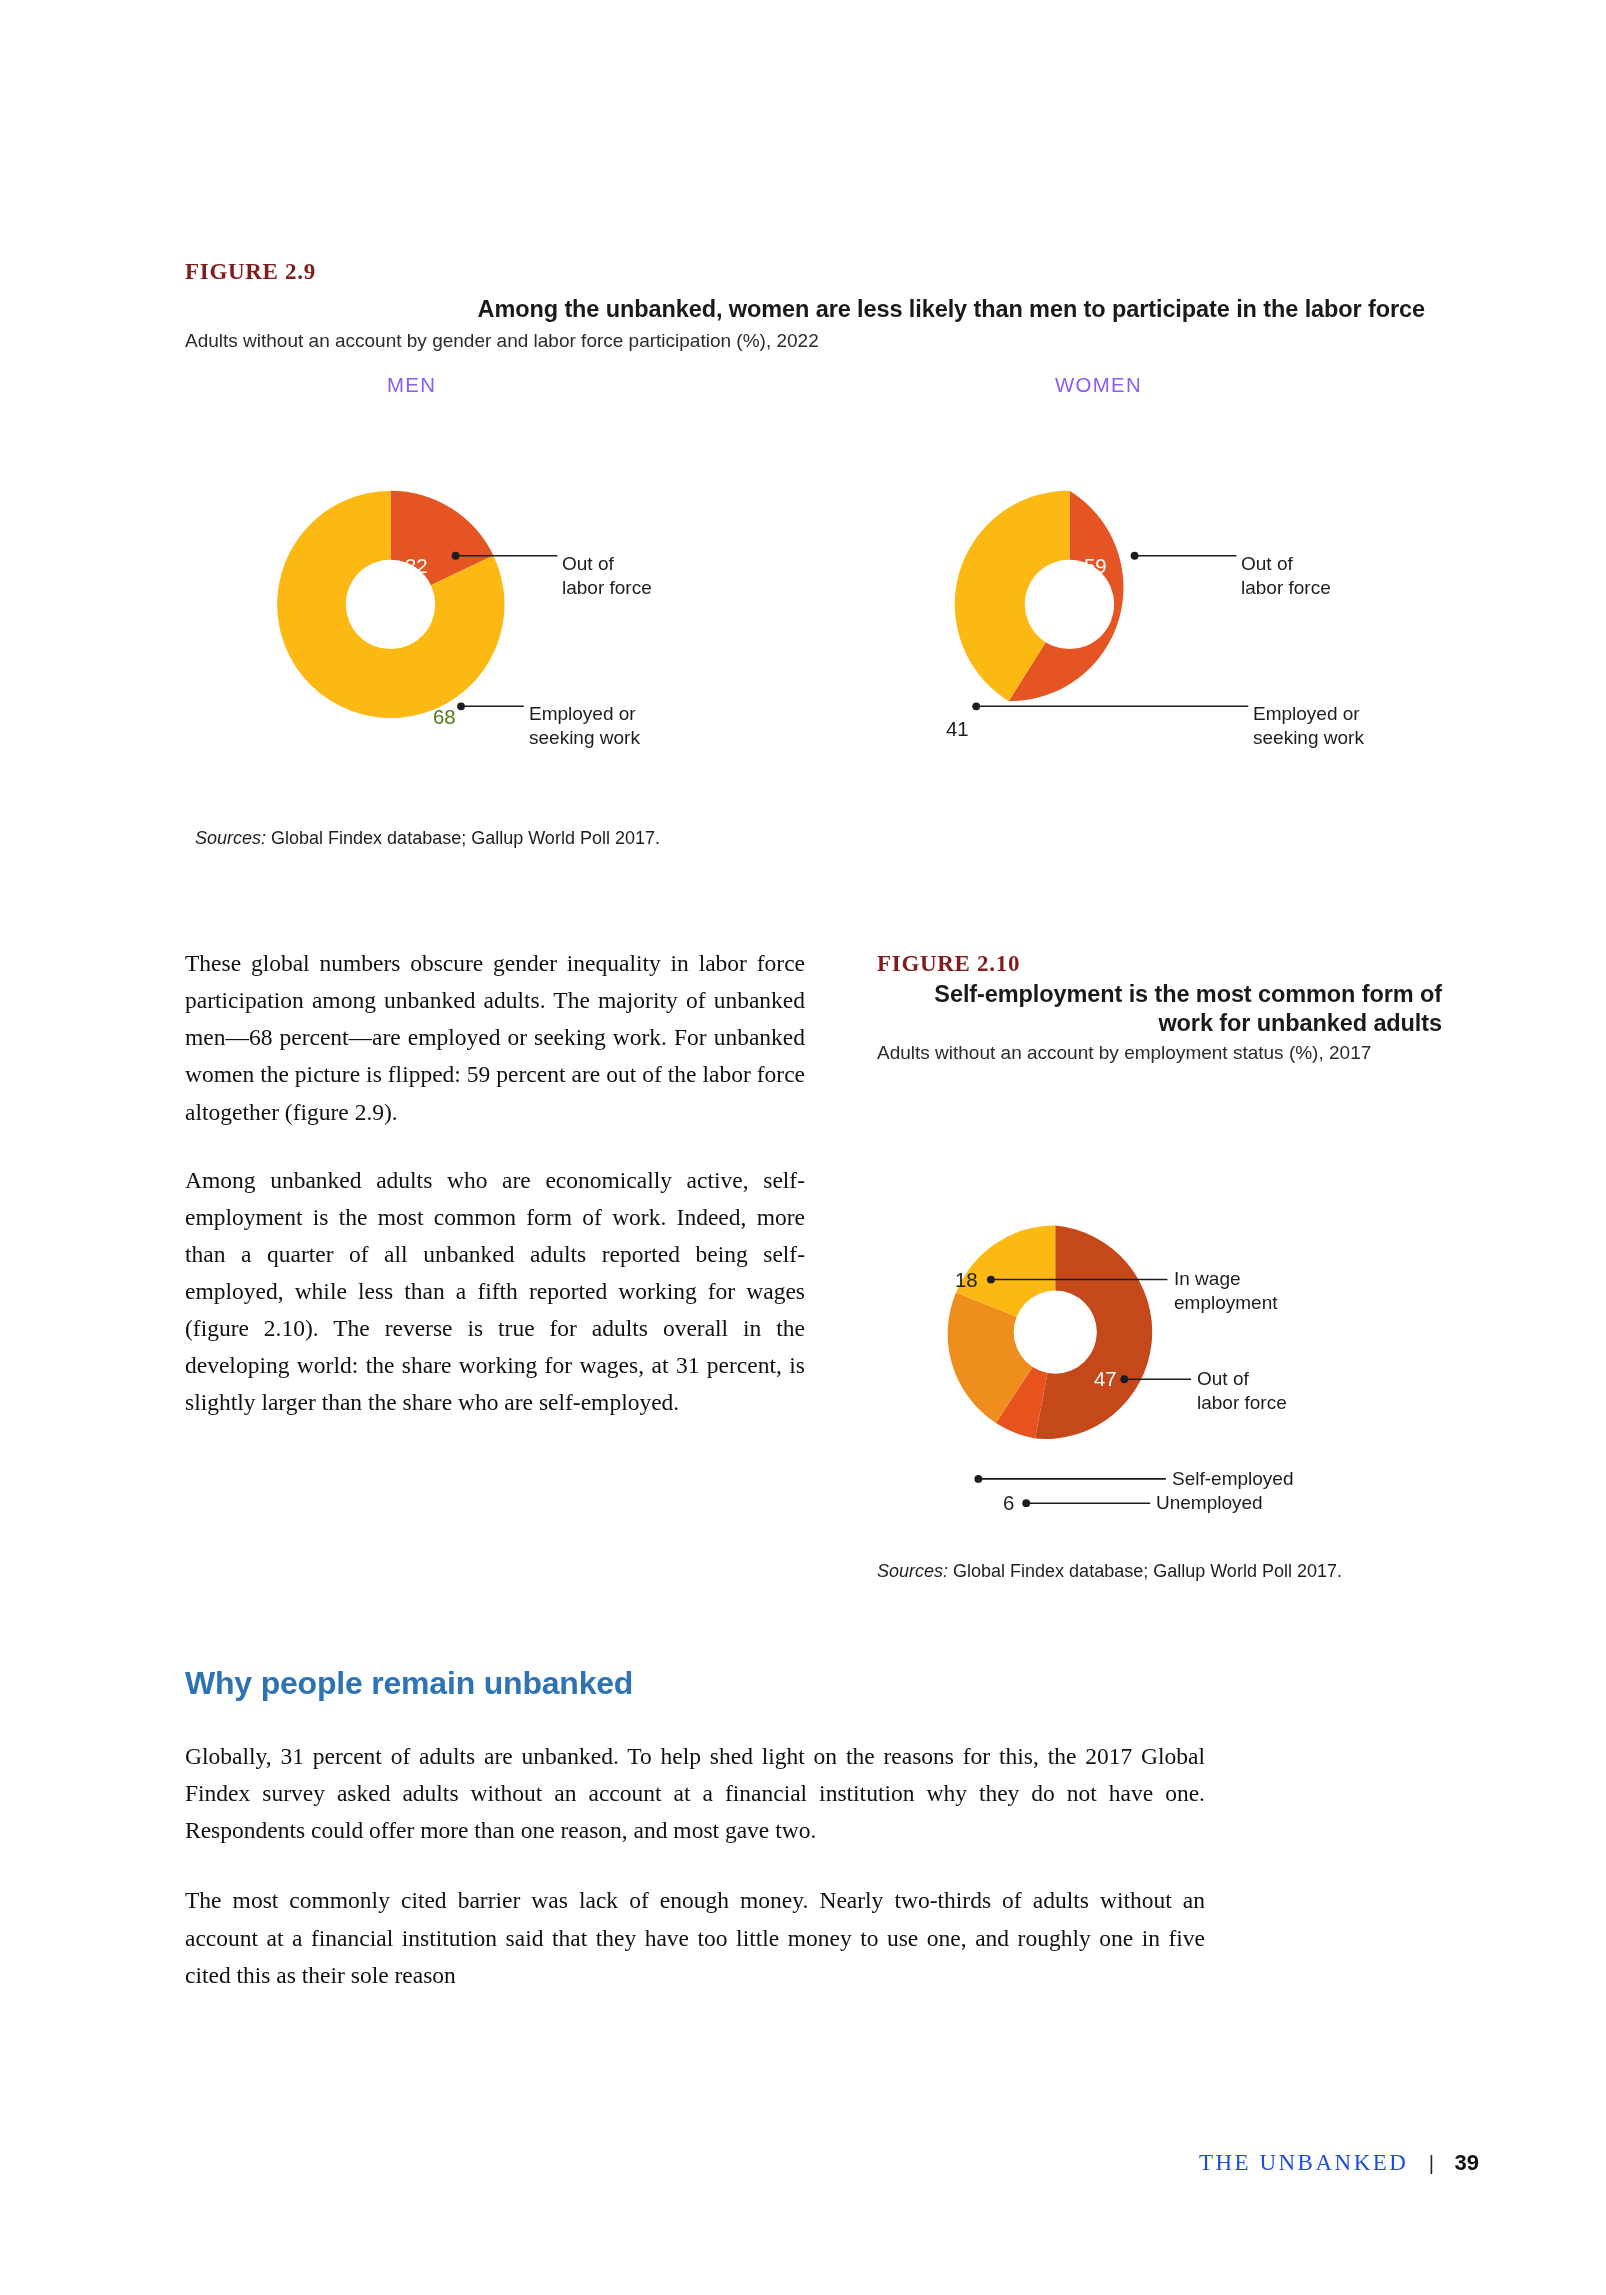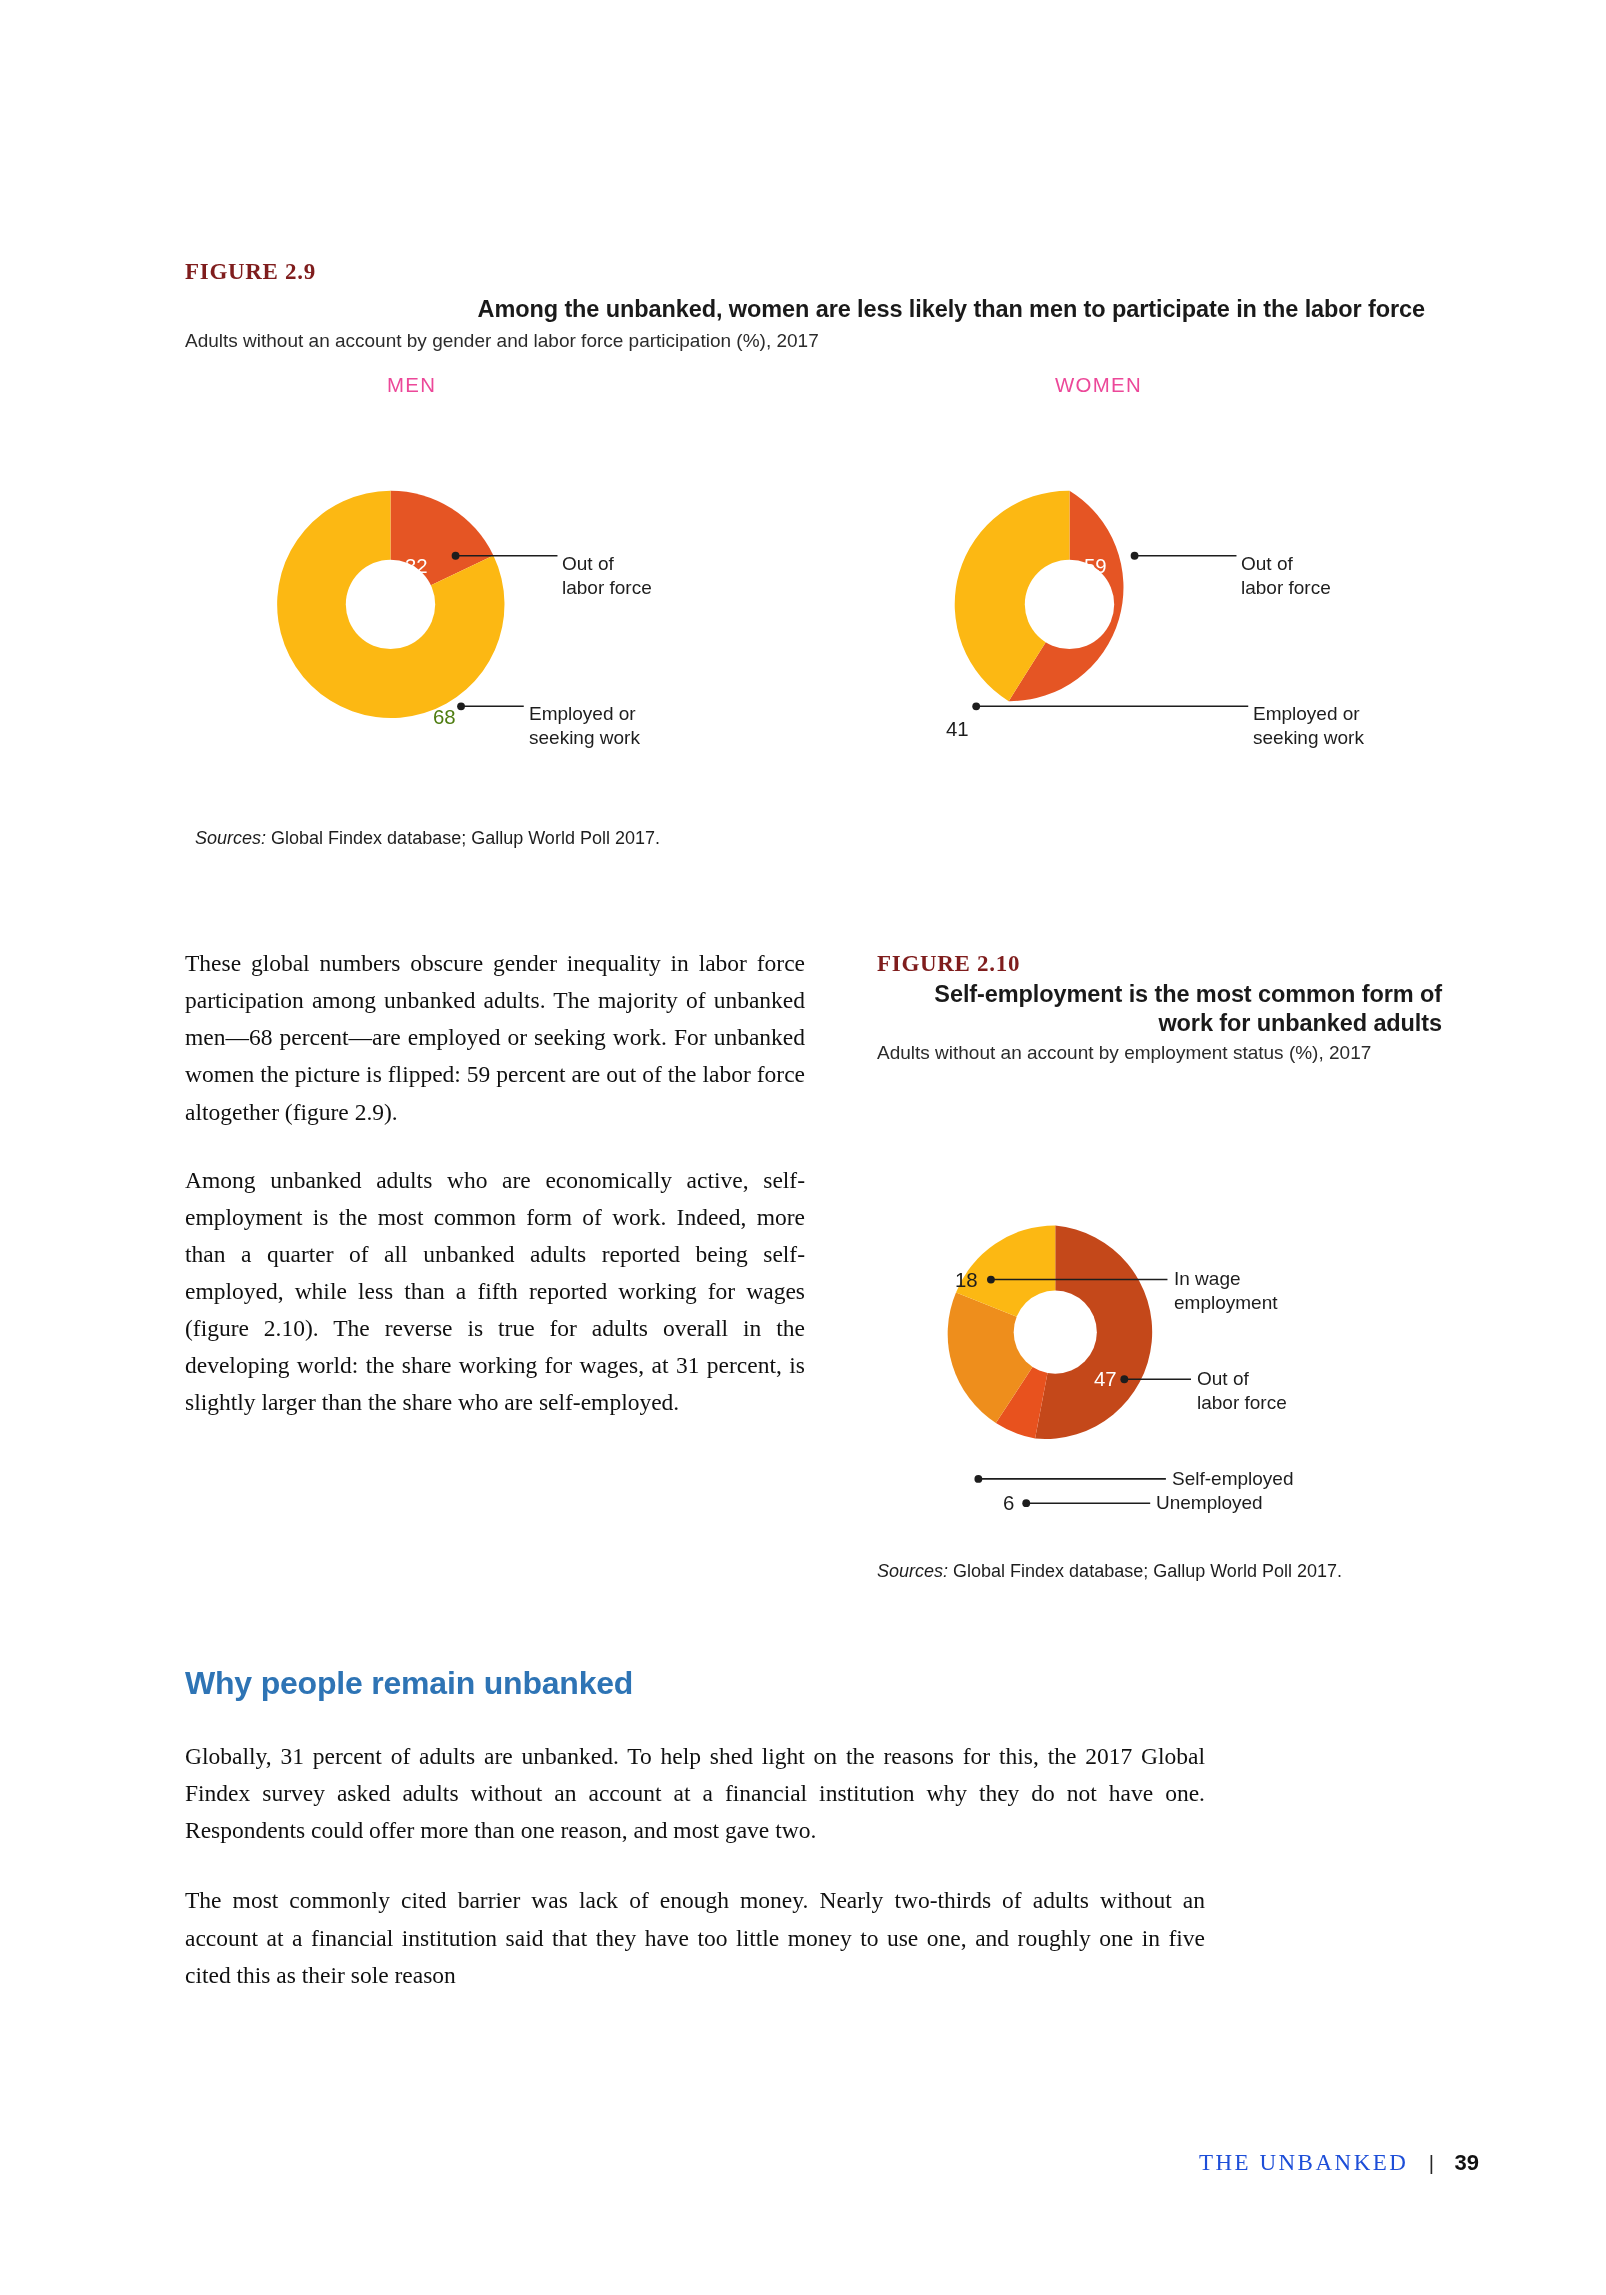--- a/index.html
+++ b/index.html
@@ -9,21 +9,21 @@
 
   
   .fig-label{color:#7f1d1d;font-family:Liberation Serif, serif;font-weight:700;font-size:23px;letter-spacing:0.7px;}
   .fig-title{color:#1A1A1A;font-family:"Liberation Sans",sans-serif;font-weight:700;font-size:23.5px;line-height:1.22;letter-spacing:-0.1px;text-align:right;}
   .fig-sub{color:#2B2B2B;font-family:"Liberation Sans",sans-serif;font-weight:400;font-size:19px;line-height:1.27;}
   .sources{font-family:"Liberation Sans",sans-serif;font-size:18px;color:#1d1d1d;}
   .sources i{font-style:italic;}
   .body-serif{font-family:"Liberation Serif",serif;color:#101010;font-size:23.5px;line-height:1.58;text-align:justify;}
   .body-serif.nojust{text-align:justify;}
   .sec-head{color:#2E74B5;font-family:"Liberation Sans",sans-serif;font-weight:700;font-size:32px;letter-spacing:-0.2px;}
-  .gender-label{color:#ec4899;font-family:"Liberation Sans",sans-serif;font-size:20.4px;letter-spacing:1.3px;font-weight:400;}
+  .gender-label{color:#8b5cf6;font-family:"Liberation Sans",sans-serif;font-size:20.4px;letter-spacing:1.3px;font-weight:400;}
 
   
   #fig29{position:absolute;left:185px;top:259px;width:1240px;}
   #fig29 .fig-label{display:block;}
   #fig29 .fig-title{display:block;margin-top:10.2px;}
   #fig29 .fig-sub{display:block;margin-top:4.7px;}
 
   #fig29-charts{position:absolute;left:185px;top:369px;width:1255px;height:471px;}
   .chart-wrap{position:absolute;top:0;width:628px;height:471px;}
   .gender-label{position:absolute;top:4.7px;}
@@ -60,21 +60,21 @@
   .foot-page{font-family:"Liberation Sans",sans-serif;font-weight:700;font-size:22px;color:#111;}
 </style>
 </head>
 <body>
 
 <div class="page">
 
   <div id="fig29">
     <span class="fig-label">FIGURE 2.9</span>
     <span class="fig-title">Among the unbanked, women are less likely than men to participate in the labor force</span>
-    <span class="fig-sub">Adults without an account by gender and labor force participation (%), 2017</span>
+    <span class="fig-sub">Adults without an account by gender and labor force participation (%), 2022</span>
   </div>
 
   <div id="fig29-charts">
 
     <div class="chart-wrap" style="left:0;">
       <div class="gender-label" style="left:202px;">MEN</div>
       <svg class="donut-svg" width="596" height="439" viewBox="0 0 760 560">
         <defs>
           <radialGradient id="shadowM" cx="50%" cy="50%" r="50%">
             <stop offset="72%" stop-color="#000" stop-opacity="0.16"></stop>

